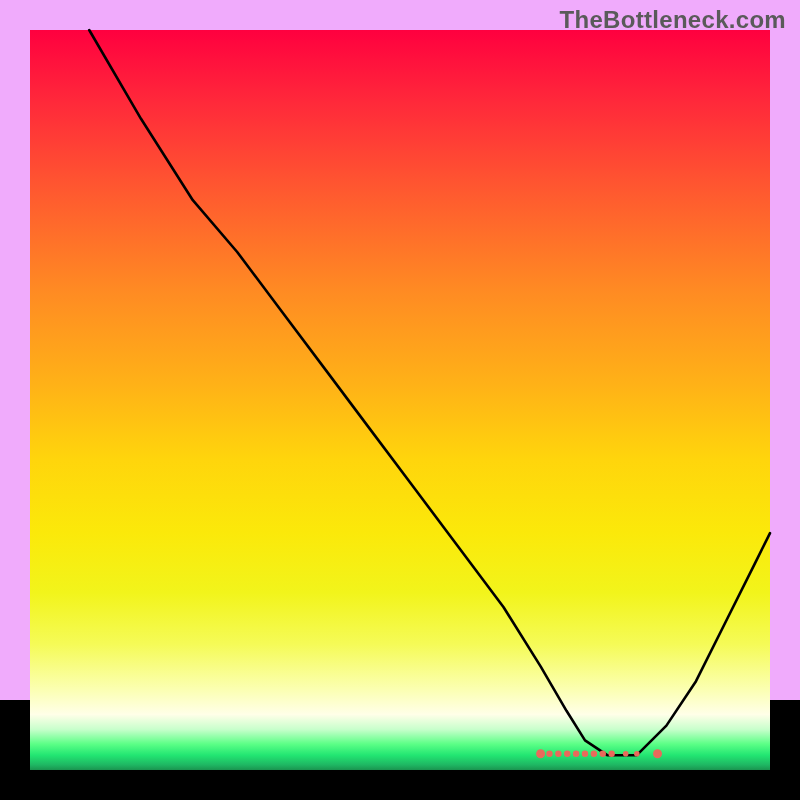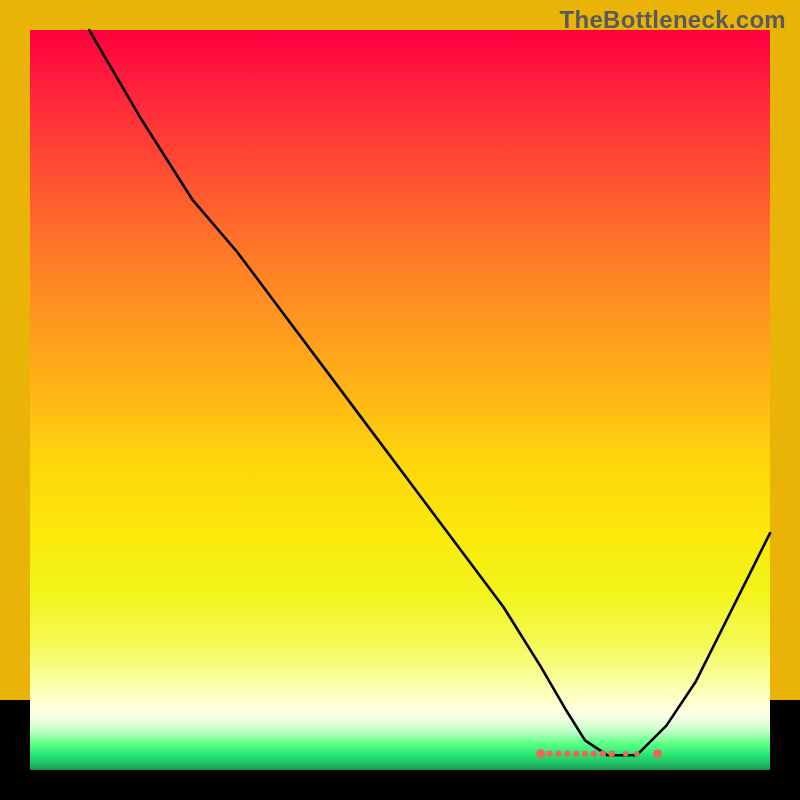--- a/index.html
+++ b/index.html
@@ -8,21 +8,21 @@
     width: 800px;
     height: 800px;
     background: #000000;
     font-family: Arial, Helvetica, sans-serif;
     overflow: hidden;
   }
   .stage {
     position: relative;
     width: 800px;
     height: 700px;
-    background: #eab308;
+    background: #f0abfc;
   }
   .watermark {
     position: absolute;
     top: 6px;
     right: 14px;
     color: #5a5a5a;
     font-size: 24px;
     font-weight: 600;
     letter-spacing: 0.3px;
     z-index: 20;

